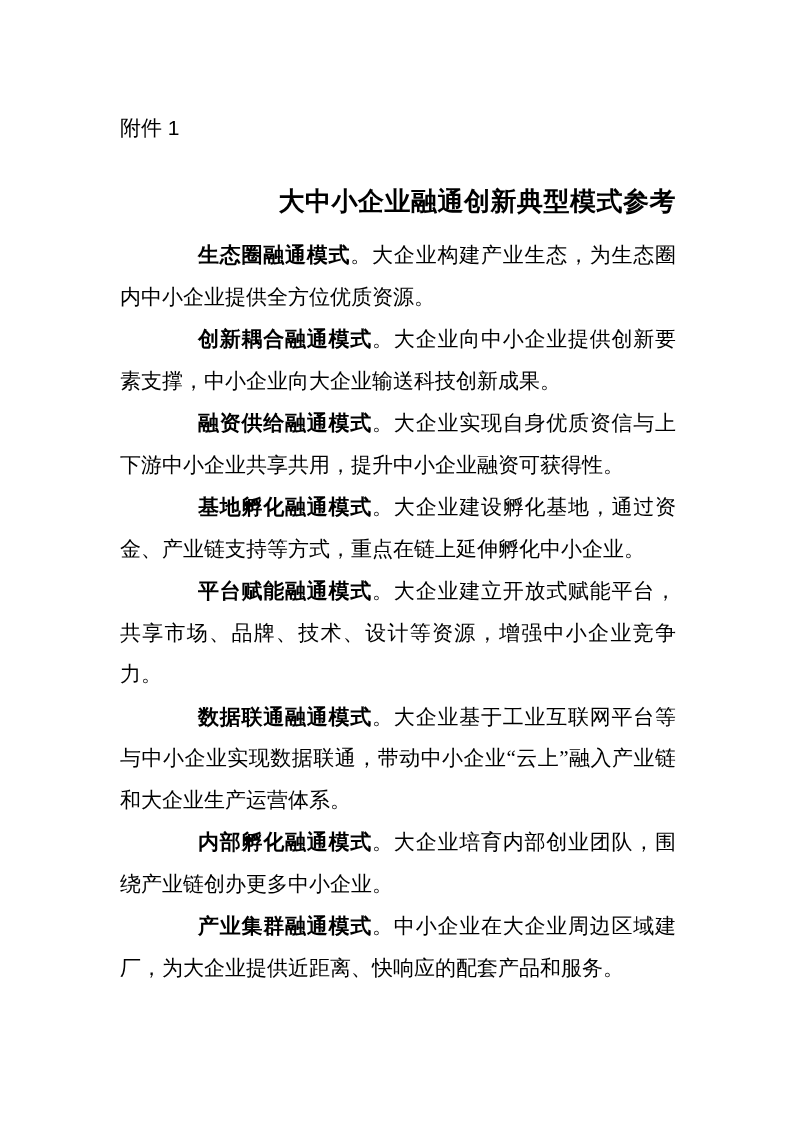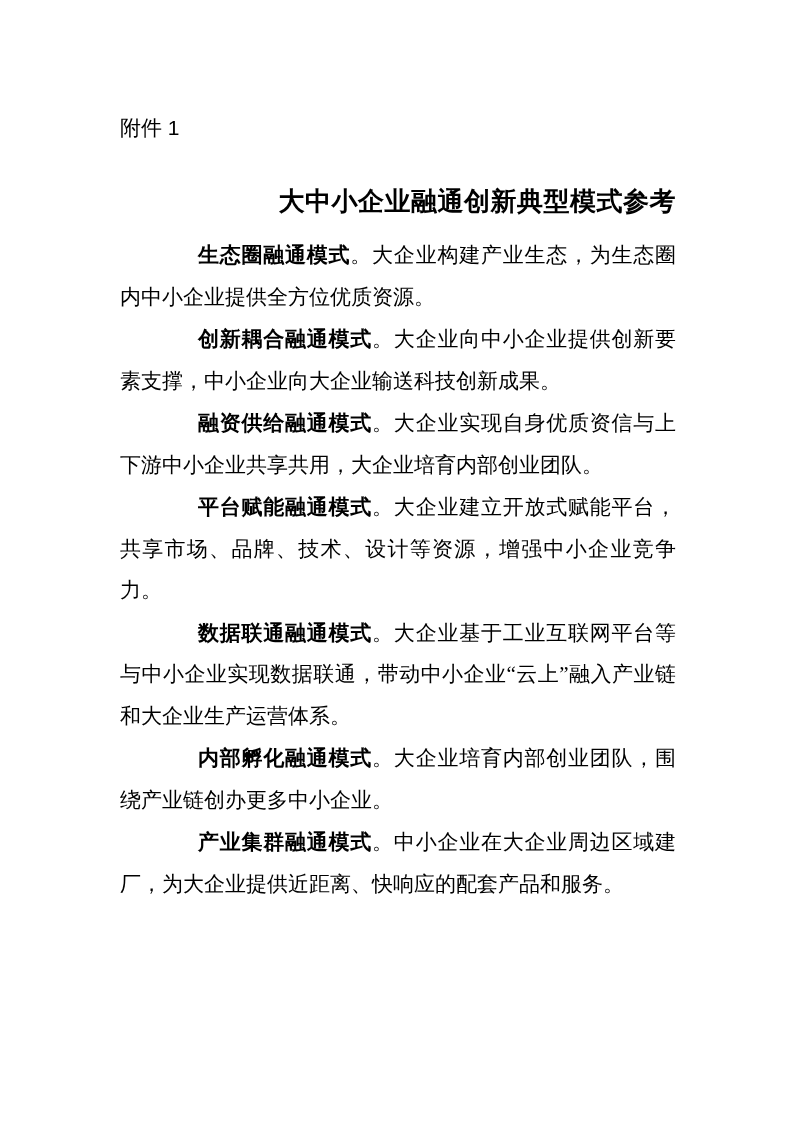--- a/index.html
+++ b/index.html
@@ -62,22 +62,23 @@
 
   <h1 class="doc-title">大中小企业融通创新典型模式参考</h1>
 
   <div class="content">
 
     <p class="para"><span class="term">生态圈融通模式</span><span>。大企业构建产业生态，为生态圈内中小企业提供全方位优质资源。</span></p>
 
 
     <p class="para"><span class="term">创新耦合融通模式</span><span>。大企业向中小企业提供创新要素支撑，中小企业向大企业输送科技创新成果。</span></p>
 
-    <p class="para"><span class="term">融资供给融通模式</span><span>。大企业实现自身优质资信与上下游中小企业共享共用，大企业培育内部创业团队。</span></p>
+    <p class="para"><span class="term">融资供给融通模式</span><span>。大企业实现自身优质资信与上下游中小企业共享共用，提升中小企业融资可获得性。</span></p>
 
+    <p class="para"><span class="term">基地孵化融通模式</span><span>。大企业建设孵化基地，通过资金、产业链支持等方式，重点在链上延伸孵化中小企业。</span></p>
 
     <p class="para"><span class="term">平台赋能融通模式</span><span>。大企业建立开放式赋能平台，共享市场、品牌、技术、设计等资源，增强中小企业竞争力。</span></p>
 
     <p class="para"><span class="term">数据联通融通模式</span><span>。大企业基于工业互联网平台等与中小企业实现数据联通，带动中小企业“云上”融入产业链和大企业生产运营体系。</span></p>
 
     <p class="para"><span class="term">内部孵化融通模式</span><span>。大企业培育内部创业团队，围绕产业链创办更多中小企业。</span></p>
 
     <p class="para"><span class="term">产业集群融通模式</span><span>。中小企业在大企业周边区域建厂，为大企业提供近距离、快响应的配套产品和服务。</span></p>
 
   </div>

